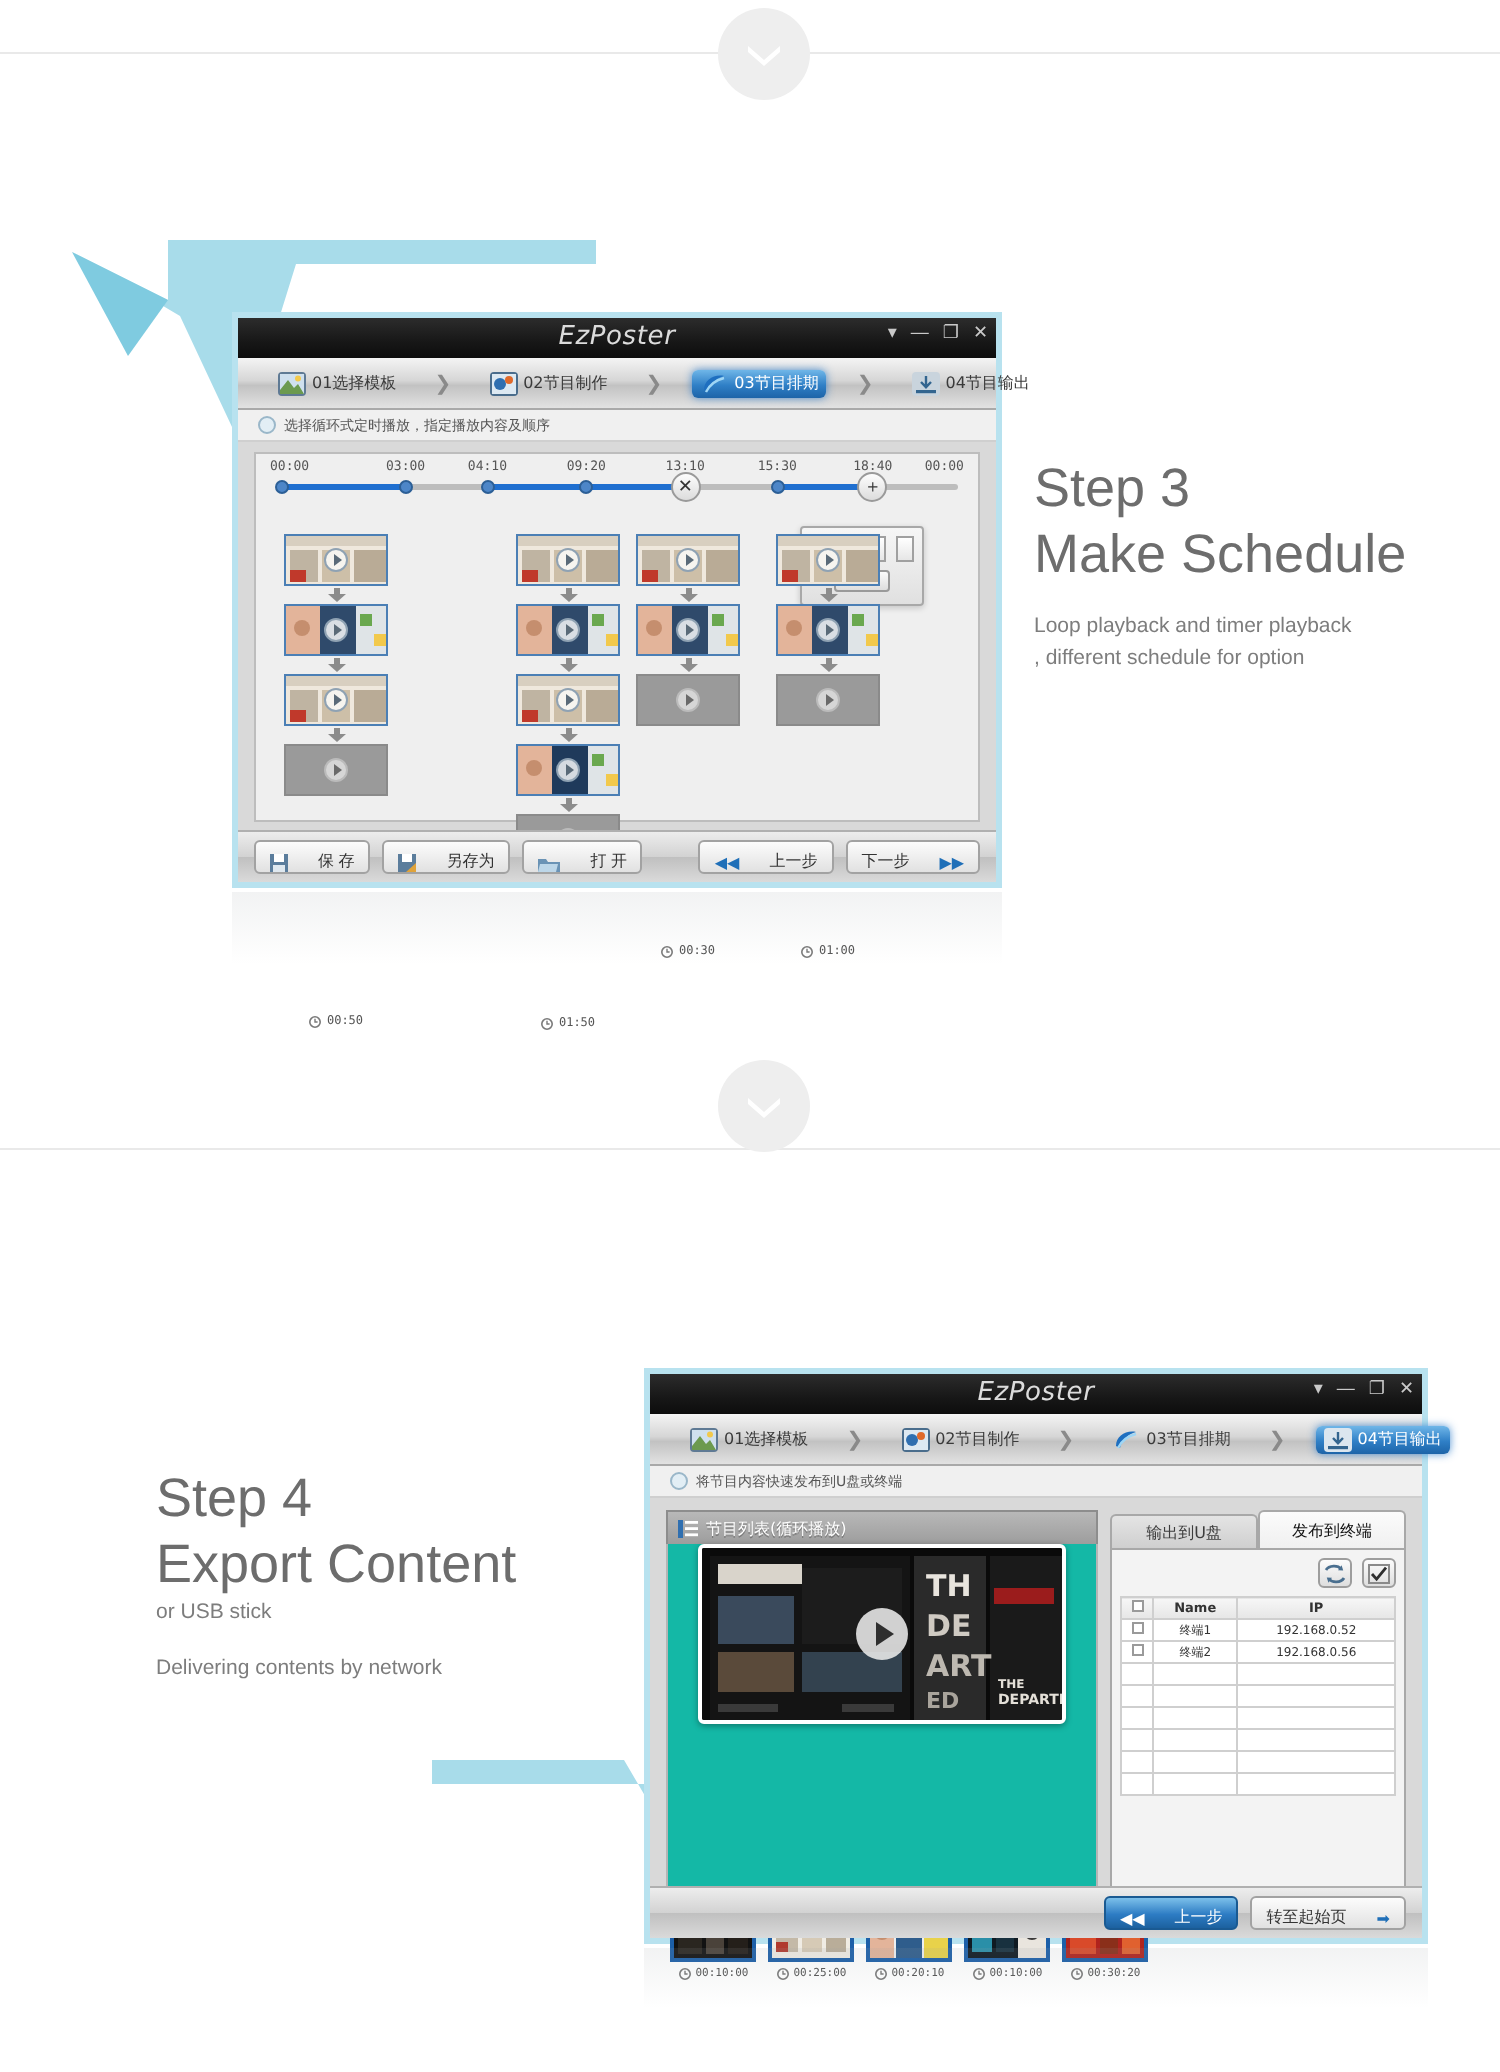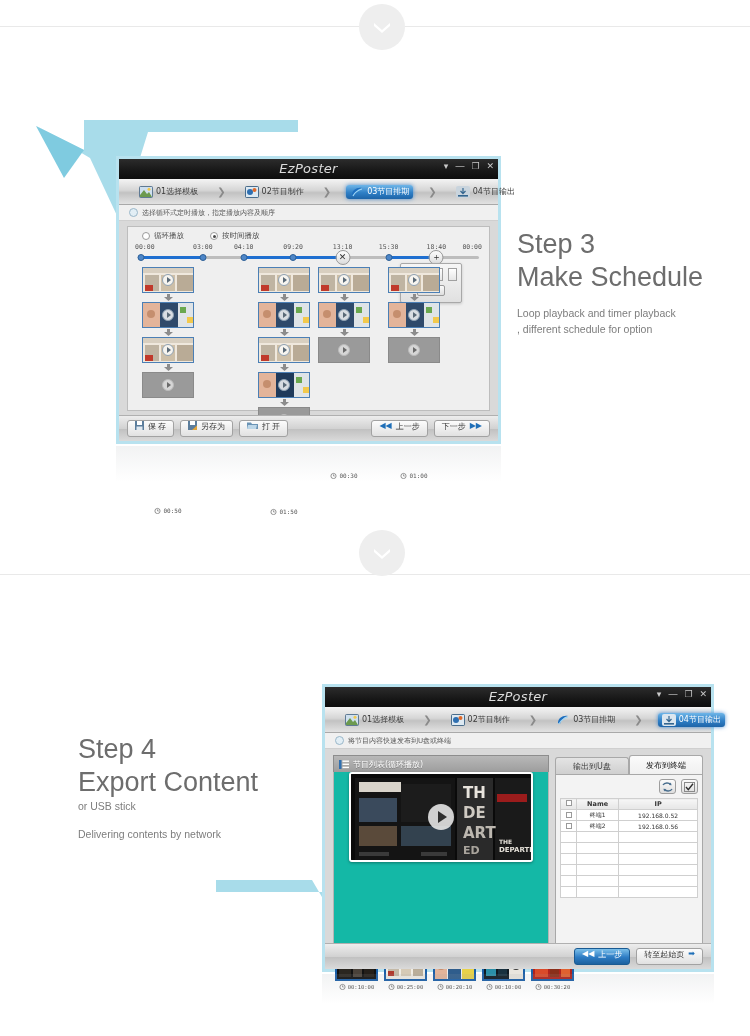--- a/index.html
+++ b/index.html
@@ -128,22 +128,22 @@
   }
 
   
   .toolbar {
     height: 26px; background: linear-gradient(180deg,#ededed 0%,#d2d2d2 50%,#c0c0c0 51%,#dadada 100%);
     border-top: 1px solid #b0b0b0; display: flex; align-items: center; padding: 0 8px; gap: 6px;
   }
   .tbtn {
     height: 17px; padding: 0 7px; border: 1px solid #a2a2a2; border-radius: 3px;
     background: linear-gradient(180deg,#fcfcfc,#e1e1e1);
-    display: flex; align-items: flex-start; gap: 4px;
-    font-size: 8px; color: #333; font-family: Liberation Serif, serif; white-space: nowrap;
+    display: flex; align-items: flex-end; gap: 15px;
+    font-size: 8px; color: #333; font-family: Liberation Sans, sans-serif; white-space: nowrap;
   }
   .tbtn.primary {
     background: linear-gradient(180deg,#7cc0ea 0%,#2d7cc4 55%,#1c619f 100%);
     border-color: #1a5a92; color: #fff;
   }
   .tbtn.primary .tbtn-lb { color: #fff; }
   .spacer { flex: 1; }
 
   
   .s4body { display: flex; gap: 6px; padding: 6px 8px 0 8px; height: 200px; }
@@ -275,30 +275,20 @@
     </div>
   </div>
 
   <div class="hintbar">
     <span class="hint-ic"></span>
     <span class="hint-tx">选择循环式定时播放，指定播放内容及顺序</span>
   </div>
 
   <div class="board">
 
-    <div class="radios">
-      <label class="radio-row">
-        <span class="radio"></span>
-        <span class="radio-lb">循环播放</span>
-      </label>
-      <label class="radio-row">
-        <span class="radio on"></span>
-        <span class="radio-lb">按时间播放</span>
-      </label>
-    </div>
 
     <div class="timeline-wrap">
       <span class="tl-label" style="left:2%;">00:00</span>
       <span class="tl-label" style="left:19%;">03:00</span>
       <span class="tl-label" style="left:31%;">04:10</span>
       <span class="tl-label" style="left:45.5%;">09:20</span>
       <span class="tl-label" style="left:60%;">13:10</span>
       <span class="tl-label" style="left:73.5%;">15:30</span>
       <span class="tl-label" style="left:87.5%;">18:40</span>
       <span class="tl-label" style="left:98%;">00:00</span>

